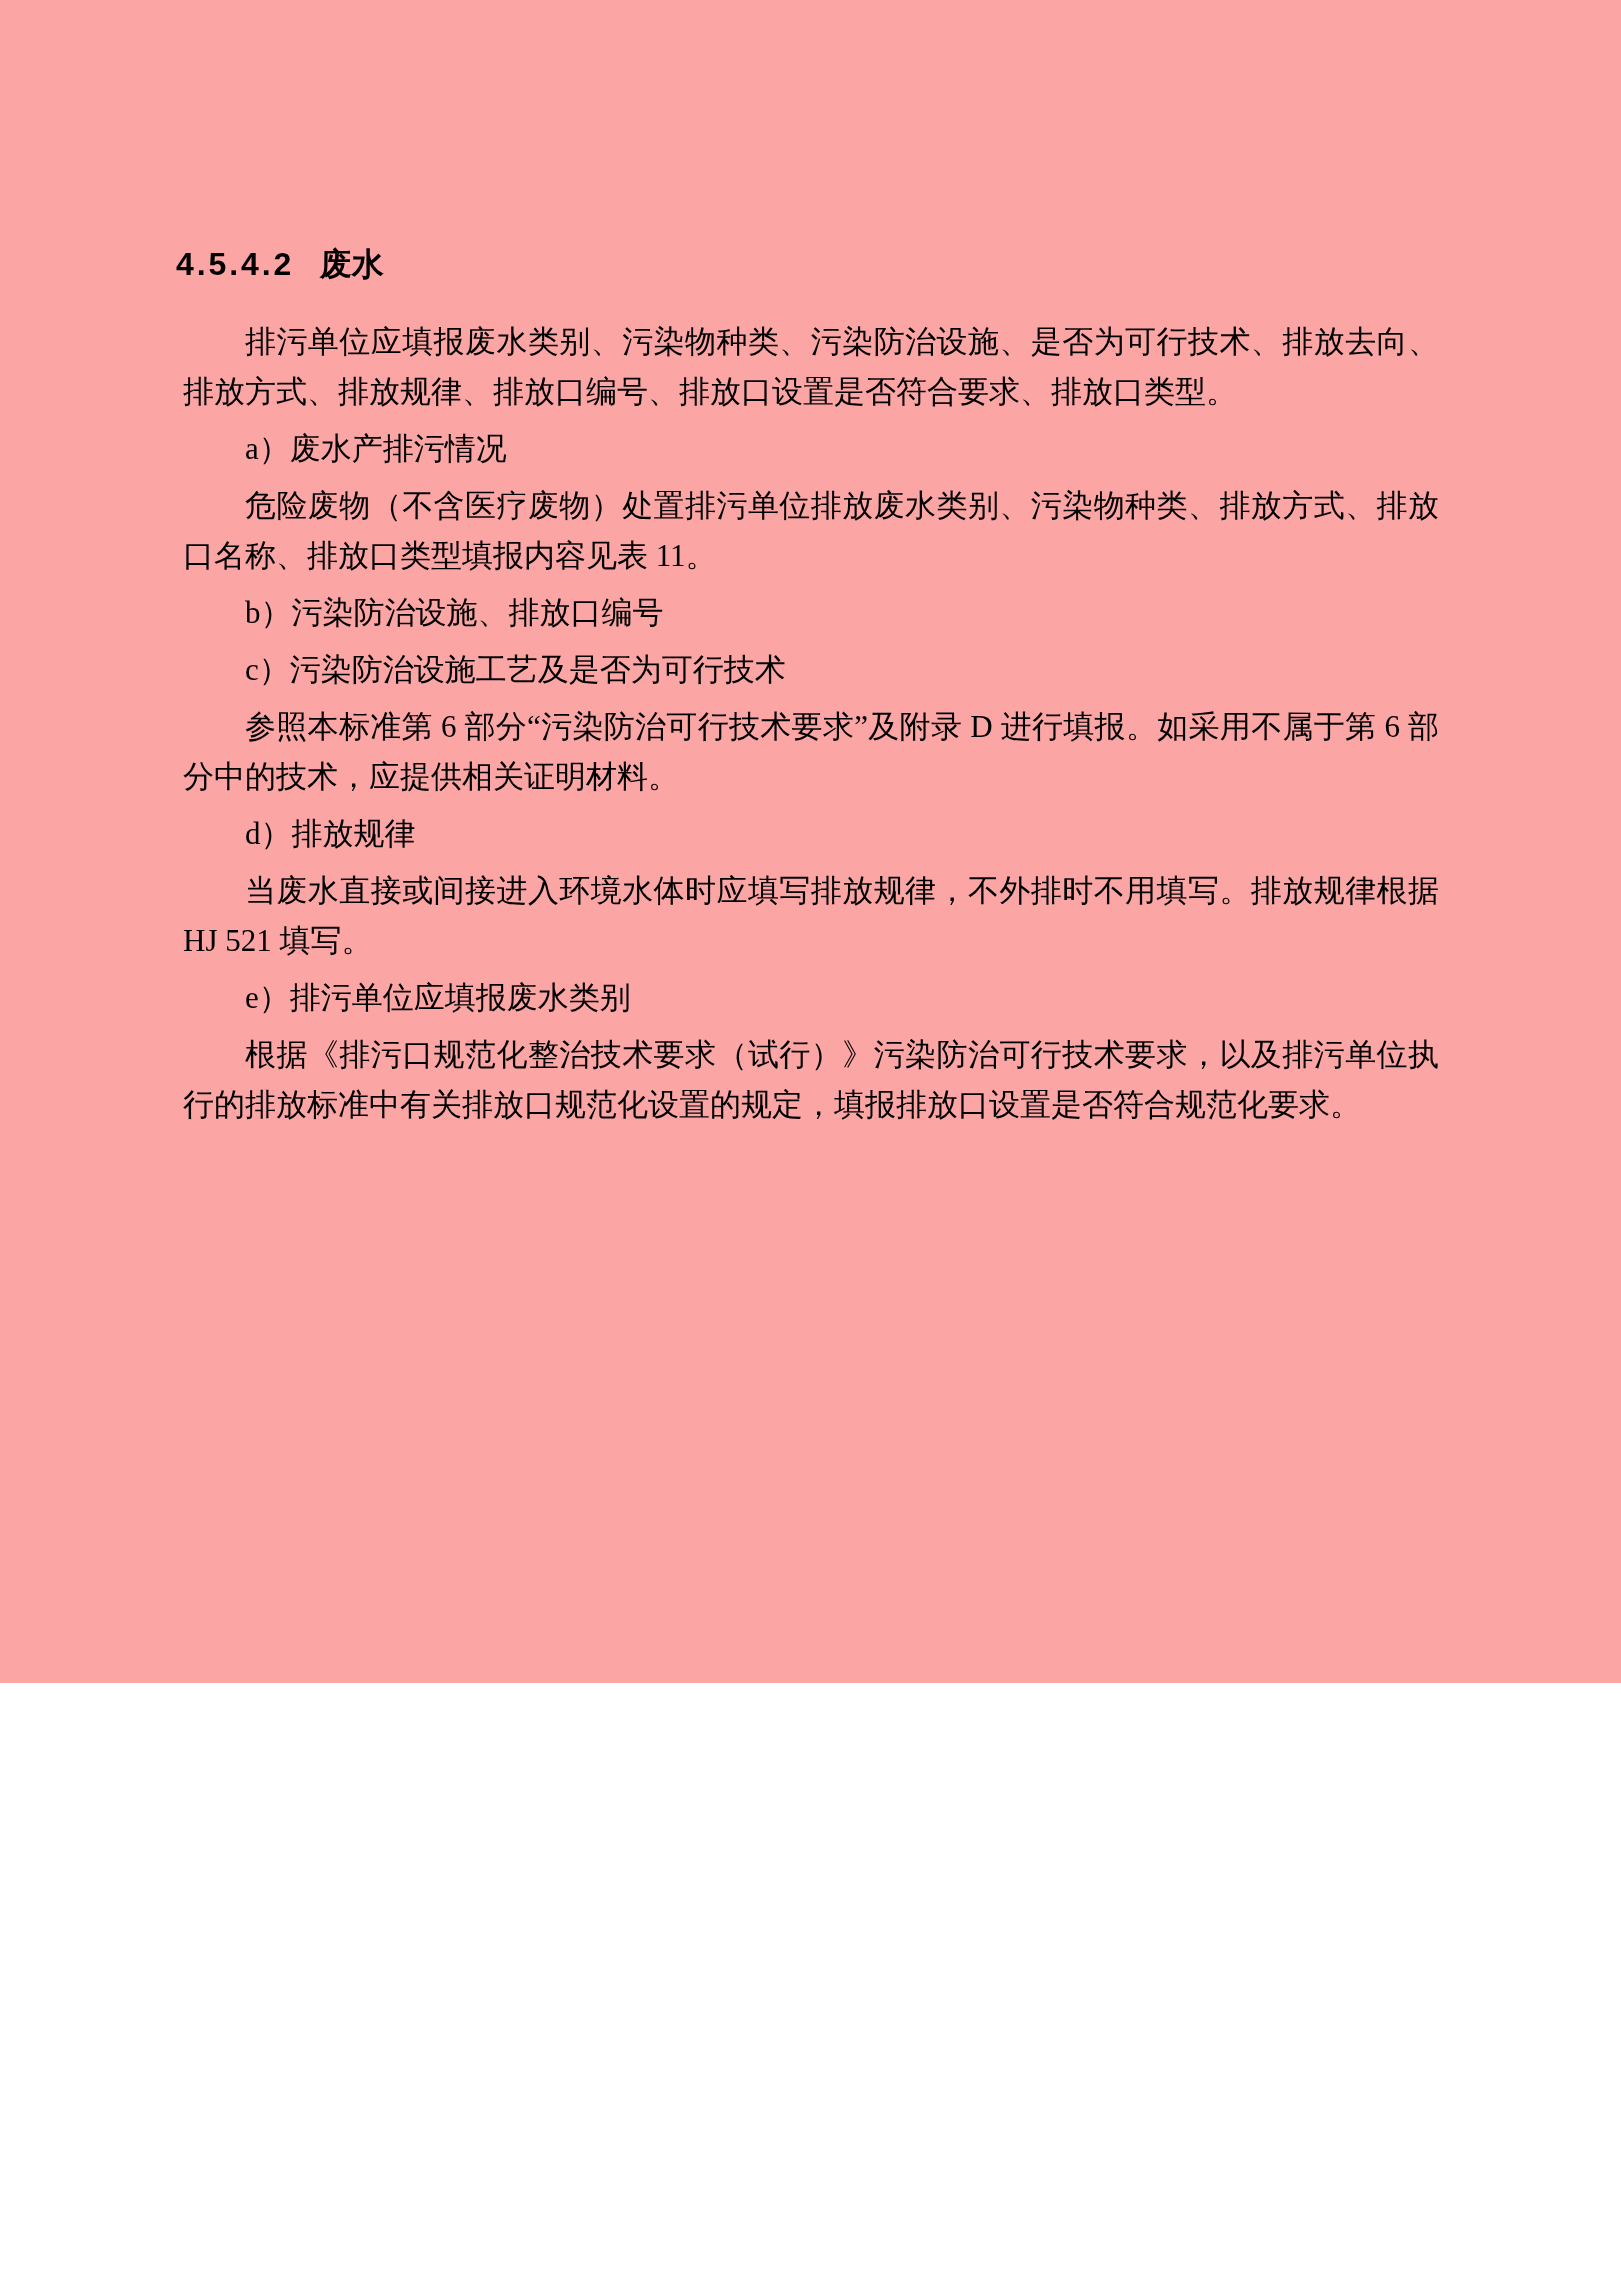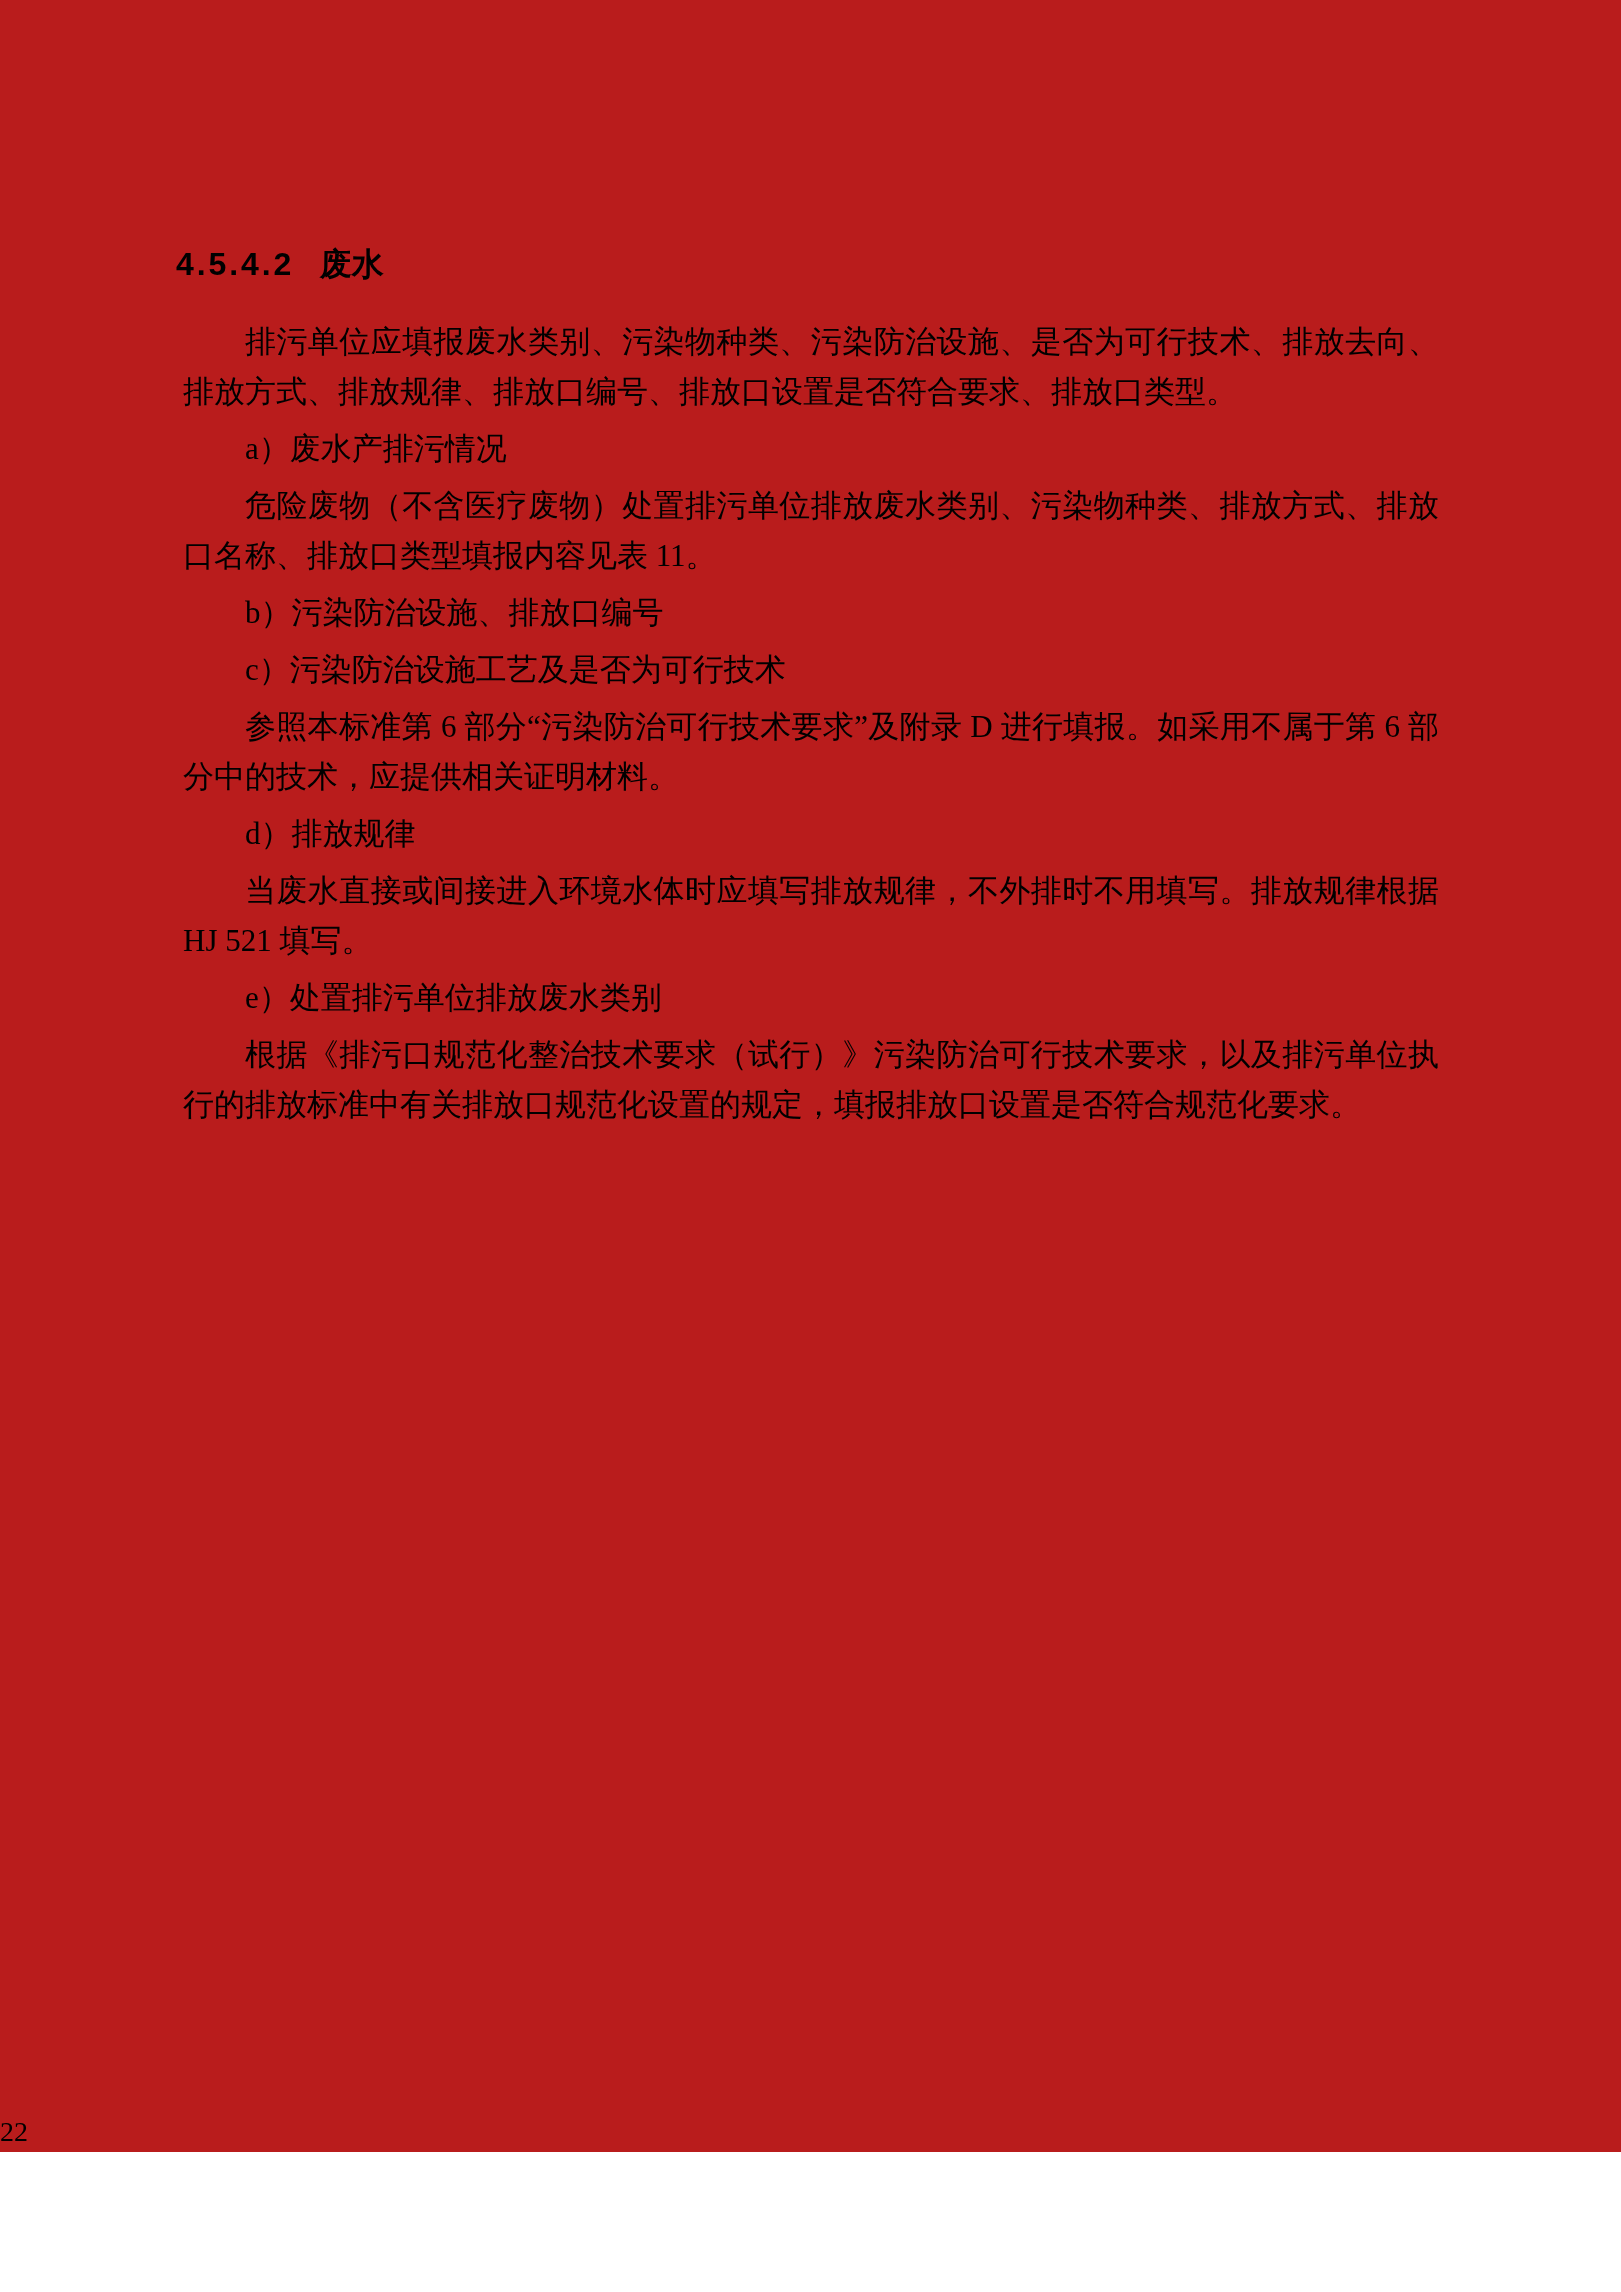--- a/index.html
+++ b/index.html
@@ -3,22 +3,22 @@
 <meta charset="utf-8">
 <style>
   html, body {
     margin: 0;
     padding: 0;
     background: #ffffff;
   }
   .page {
     position: relative;
     width: 1621px;
-    height: 2152px;
-    background: #b91c1c;
+    height: 1683px;
+    background: #fca5a5;
     color: #000000;
     font-family: "Liberation Serif", "DejaVu Serif", serif;
     overflow: hidden;
     text-decoration: underline;
   }
   .content {
     position: absolute;
     left: 176px;
     top: 243px;
     width: 1270px;
@@ -64,20 +64,20 @@
     </h4>
 
     <p class="para">排污单位应填报废水类别、污染物种类、污染防治设施、是否为可行技术、排放去向、排放方式、排放规律、排放口编号、排放口设置是否符合要求、排放口类型。</p>
     <p class="para">a）废水产排污情况</p>
     <p class="para">危险废物（不含医疗废物）处置排污单位排放废水类别、污染物种类、排放方式、排放口名称、排放口类型填报内容见表 11。</p>
     <p class="para">b）污染防治设施、排放口编号</p>
     <p class="para">c）污染防治设施工艺及是否为可行技术</p>
     <p class="para">参照本标准第 6 部分“污染防治可行技术要求”及附录 D 进行填报。如采用不属于第 6 部分中的技术，应提供相关证明材料。</p>
     <p class="para">d）排放规律</p>
     <p class="para">当废水直接或间接进入环境水体时应填写排放规律，不外排时不用填写。排放规律根据 HJ 521 填写。</p>
-    <p class="para">e）处置排污单位排放废水类别</p>
+    <p class="para">e）排污单位应填报废水类别</p>
     <p class="para">根据《排污口规范化整治技术要求（试行）》污染防治可行技术要求，以及排污单位执行的排放标准中有关排放口规范化设置的规定，填报排放口设置是否符合规范化要求。</p>
 
   </div>
 
   <div class="page-number">22</div>
 </div>
 
 
 </body></html>

